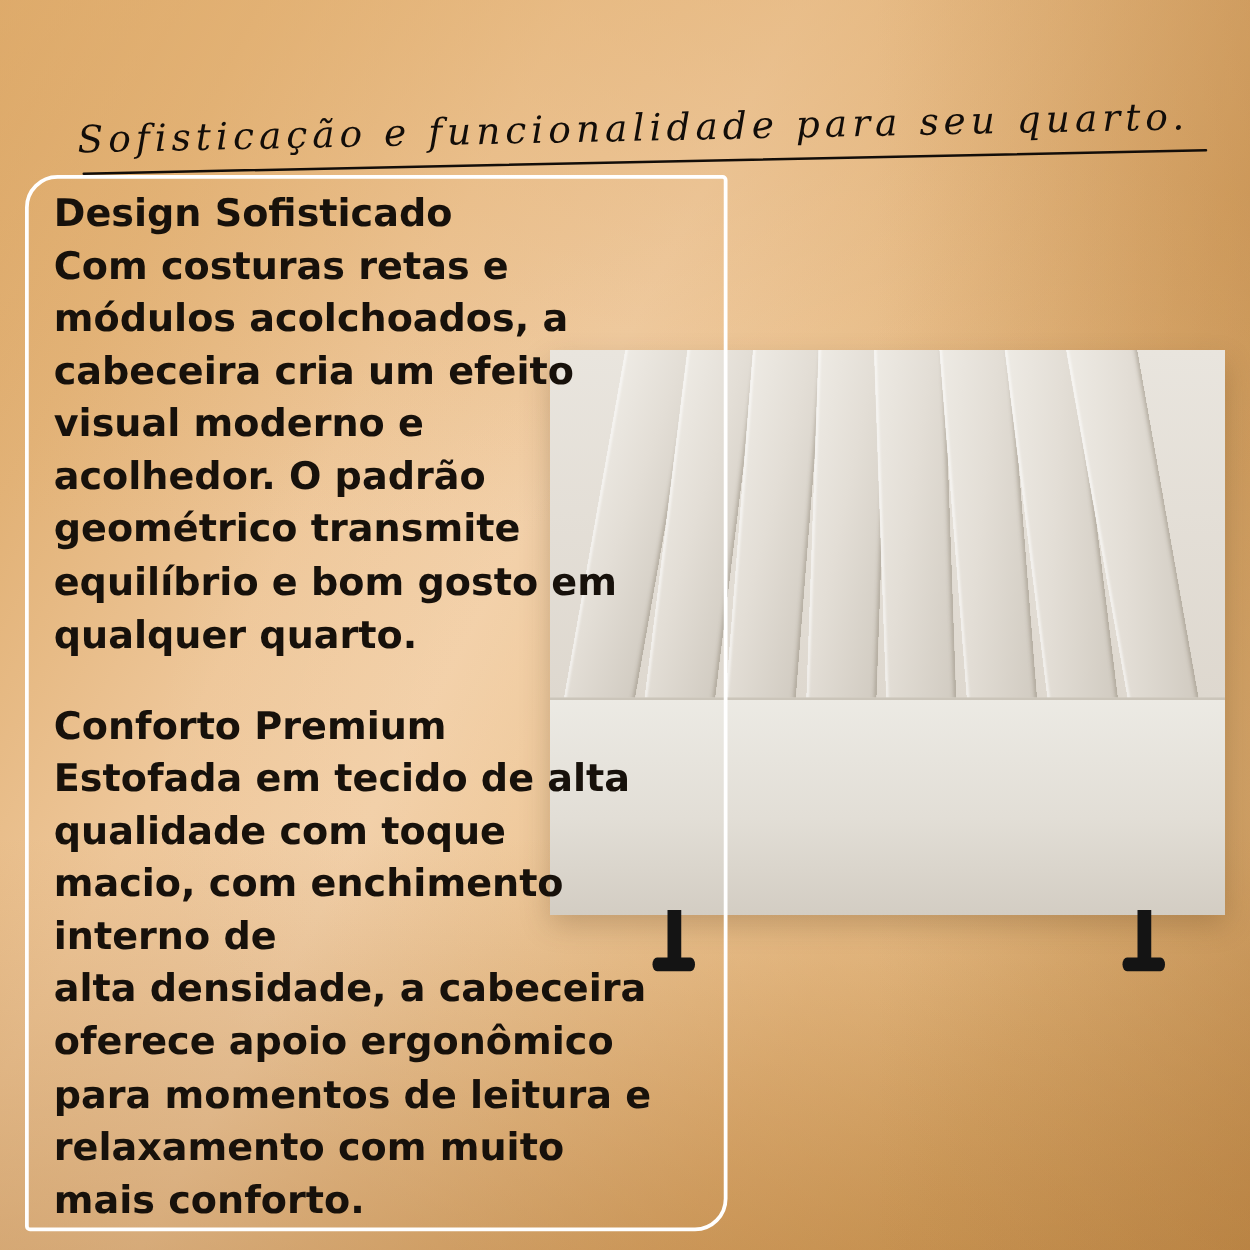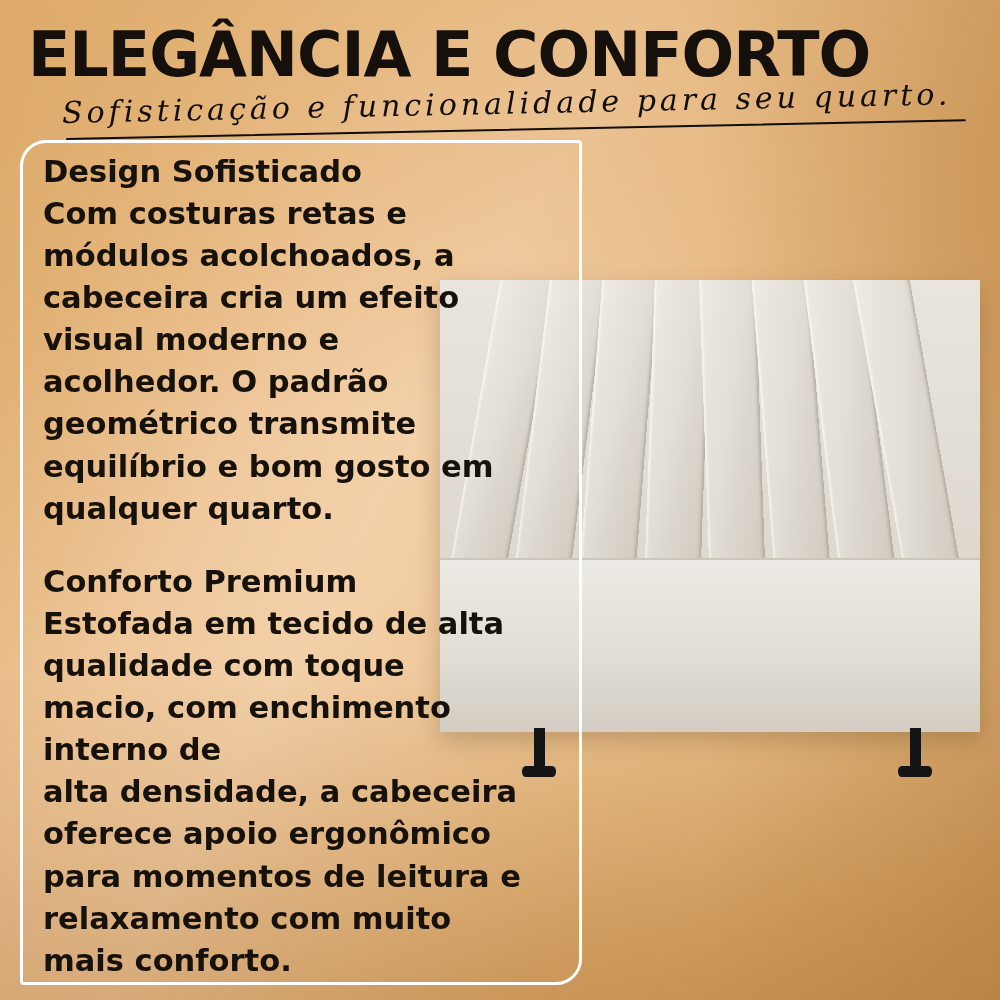--- a/index.html
+++ b/index.html
@@ -192,21 +192,20 @@
         <div class="panel" style="left:468px;transform: rotate(-10deg); transform-origin: bottom center;"></div>
       </div>
       <div id="headboard-bottom"></div>
     </div>
     <div class="leg" id="leg-left"></div>
     <div class="foot" id="foot-left"></div>
     <div class="leg" id="leg-right"></div>
     <div class="foot" id="foot-right"></div>
   </div>
 
-  <div id="headline">ELEGÂNCIA E CONFORTO</div>
   <div id="subheadline">Sofisticação e funcionalidade para seu quarto.</div>
   <div id="sub-underline"></div>
 
   <div id="text-card">
     <div class="body-block" id="block-2">Conforto Premium
 Estofada em tecido de alta
 qualidade com toque
 macio, com enchimento
 interno de
 alta densidade, a cabeceira

